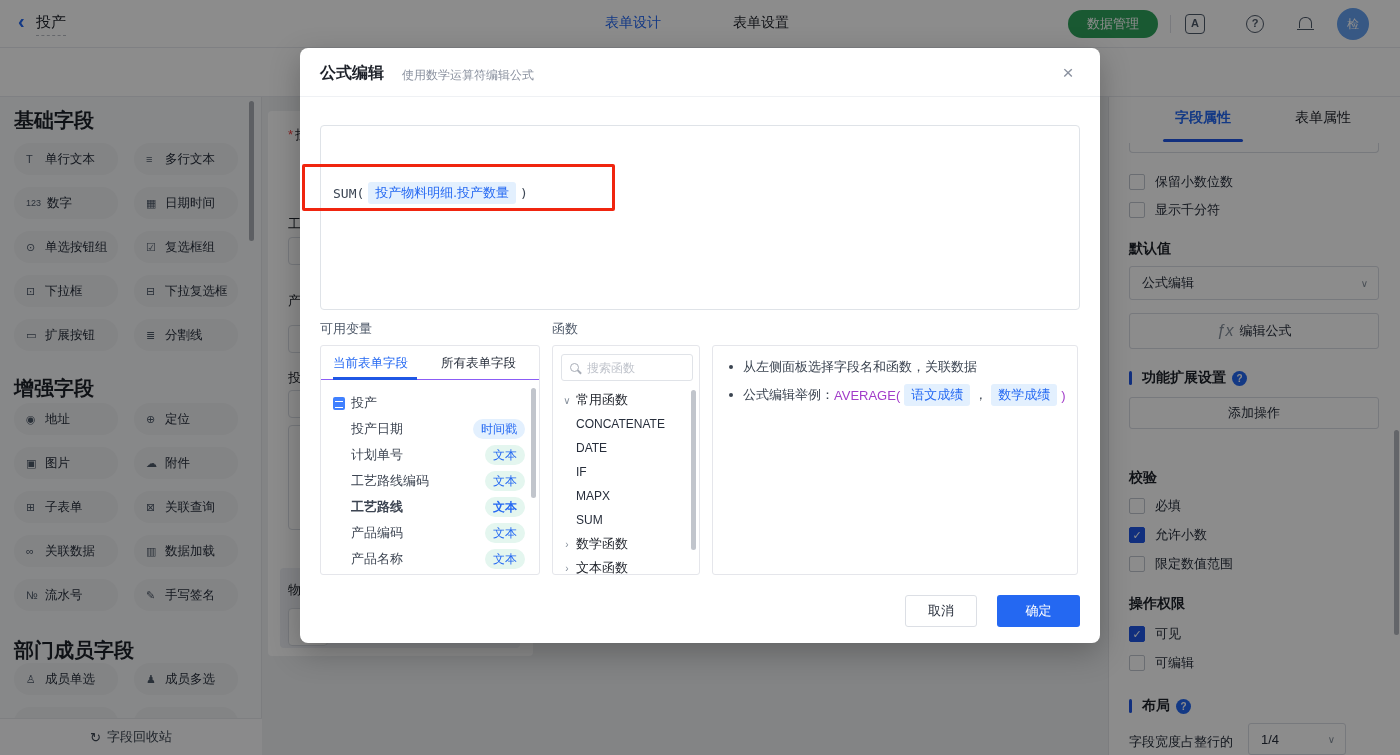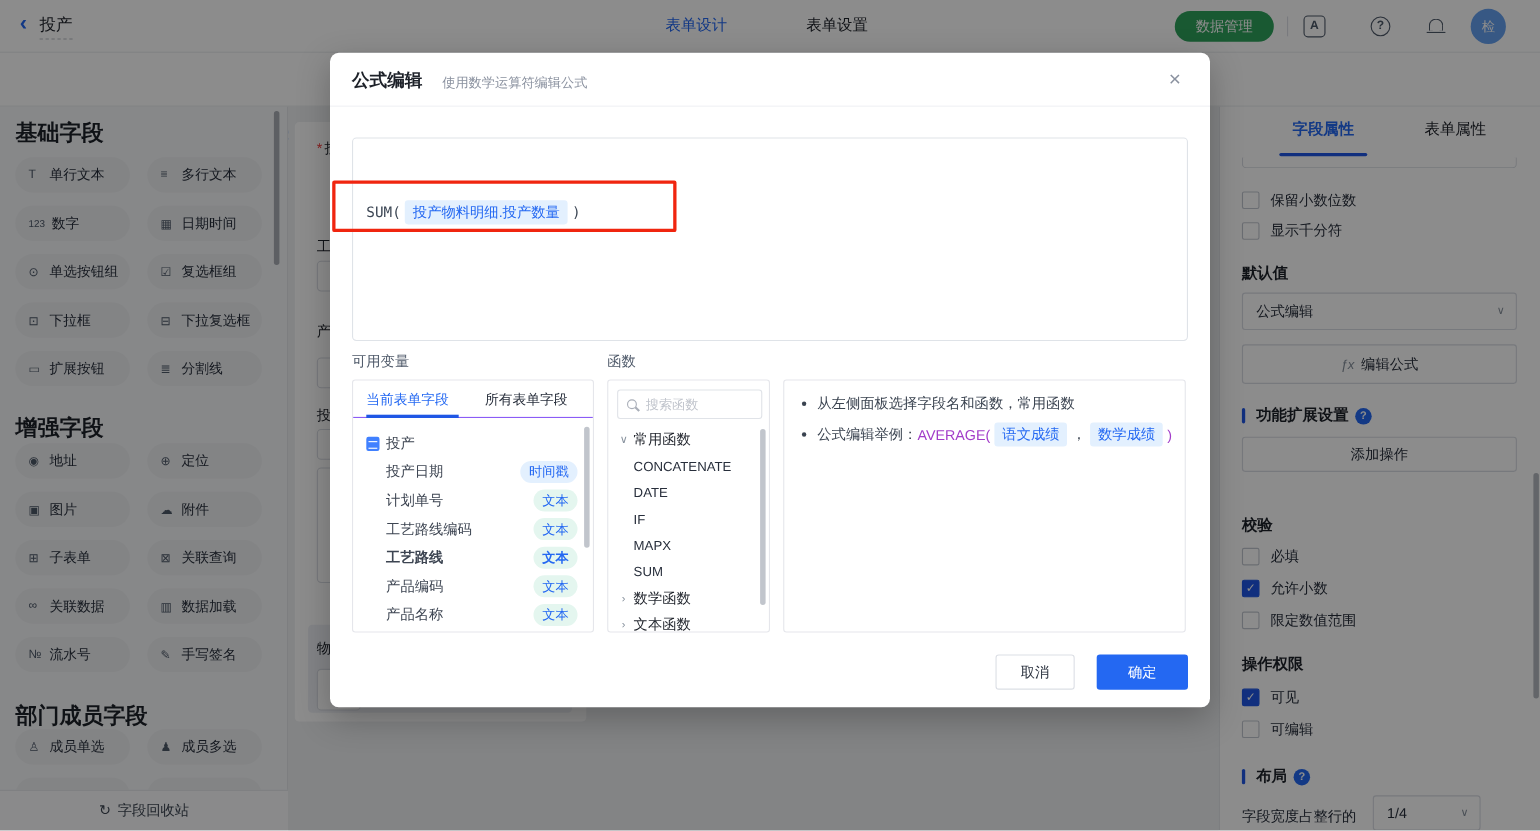--- a/index.html
+++ b/index.html
@@ -48,21 +48,21 @@
   .partialinput{position:absolute;left:20px;top:46px;width:250px;height:10px;border:1px solid #d9dce3;border-top:none;border-radius:0 0 4px 4px;box-sizing:border-box;}
   .cbrow{position:absolute;left:20px;height:18px;display:flex;align-items:center;gap:10px;cursor:pointer;}
   .cb{width:16px;height:16px;border:1px solid #c2c7d0;border-radius:2px;background:#fff;box-sizing:border-box;text-align:center;line-height:14px;font-size:11px;color:transparent;}
   .cb.checked{background:#1f57e5;border-color:#1f57e5;color:#fff;}
   .cblabel{font-size:13px;color:#272e3b;white-space:nowrap;}
   .rlabel{position:absolute;left:20px;font-size:14px;font-weight:bold;color:#1d2129;white-space:nowrap;}
   .rselect{position:absolute;border:1px solid #d9dce3;border-radius:3px;background:#fff;box-sizing:border-box;font-size:13px;color:#272e3b;cursor:pointer;}
   .rselect .sval{position:absolute;left:12px;top:50%;transform:translateY(-50%);}
   .rselect .schev{position:absolute;right:10px;top:50%;transform:translateY(-50%);font-size:10px;color:#86909c;}
   .rbtn{position:absolute;left:20px;width:250px;border:1px solid #d9dce3;border-radius:3px;background:#fff;box-sizing:border-box;font-size:13px;color:#272e3b;display:flex;align-items:center;justify-content:center;gap:6px;cursor:pointer;}
-  .fxg{color:#86909c;font-style:italic;font-size:12px;}
+  .fxg{color:#86909c;font-style:italic;font-size:16px;}
   .barttl{position:absolute;left:20px;display:flex;align-items:center;gap:6px;font-size:14px;font-weight:bold;color:#1d2129;white-space:nowrap;}
   .barttl::before{content:"";width:3px;height:14px;background:#1f57e5;border-radius:2px;margin-right:4px;}
   .qmark{width:15px;height:15px;border-radius:50%;background:#2468f2;color:#fff;font-size:10px;font-weight:bold;text-align:center;line-height:15px;}
   .winthumb{position:absolute;left:1394px;top:430px;width:5px;height:205px;border-radius:3px;background:#b4b8bf;cursor:pointer;}
   
   .mask{position:absolute;left:0;top:0;width:1400px;height:755px;background:rgba(0,0,0,0.45);z-index:10;}
   .modal{position:absolute;left:300px;top:48px;width:800px;height:595px;background:#fff;border-radius:8px;box-shadow:0 10px 30px rgba(0,0,0,0.25);z-index:20;}
   .mhead{position:absolute;left:0;top:0;width:800px;height:49px;border-bottom:1px solid #eff1f4;box-sizing:border-box;}
   .mtitle{position:absolute;left:20px;top:15px;font-size:16px;font-weight:bold;color:#1d2129;}
   .msub{position:absolute;left:102px;top:19px;font-size:12px;color:#8a919f;}
@@ -418,21 +418,21 @@
       <div class="frow" style="top:210px;padding-left:8px;box-sizing:border-box;">
         <span class="chev">›</span>
         <span class="gname">文本函数</span>
       </div>
       <div class="vthumb" style="top:44px;height:160px;"></div>
     </div>
 
     <div class="panelbox" style="left:412px;width:366px;">
       <div class="tipline" style="top:12px;">
         <span class="dot"></span>
-        <span>从左侧面板选择字段名和函数，常用函数</span>
+        <span>从左侧面板选择字段名和函数，关联数据</span>
       </div>
       <div class="tipline" style="top:38px;">
         <span class="dot"></span>
         <span>公式编辑举例：</span>
         <span class="purple">AVERAGE(</span>
         <span class="token">语文成绩</span>
         <span>，</span>
         <span class="token">数学成绩</span>
         <span class="purple">)</span>
       </div>

